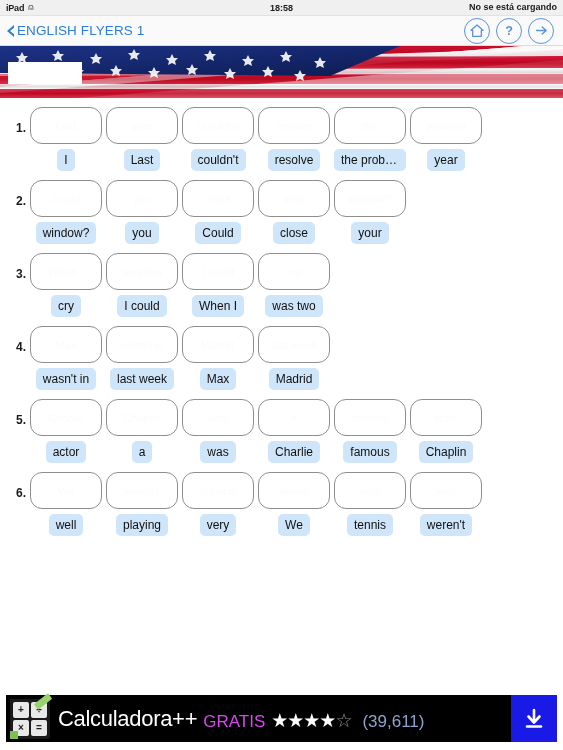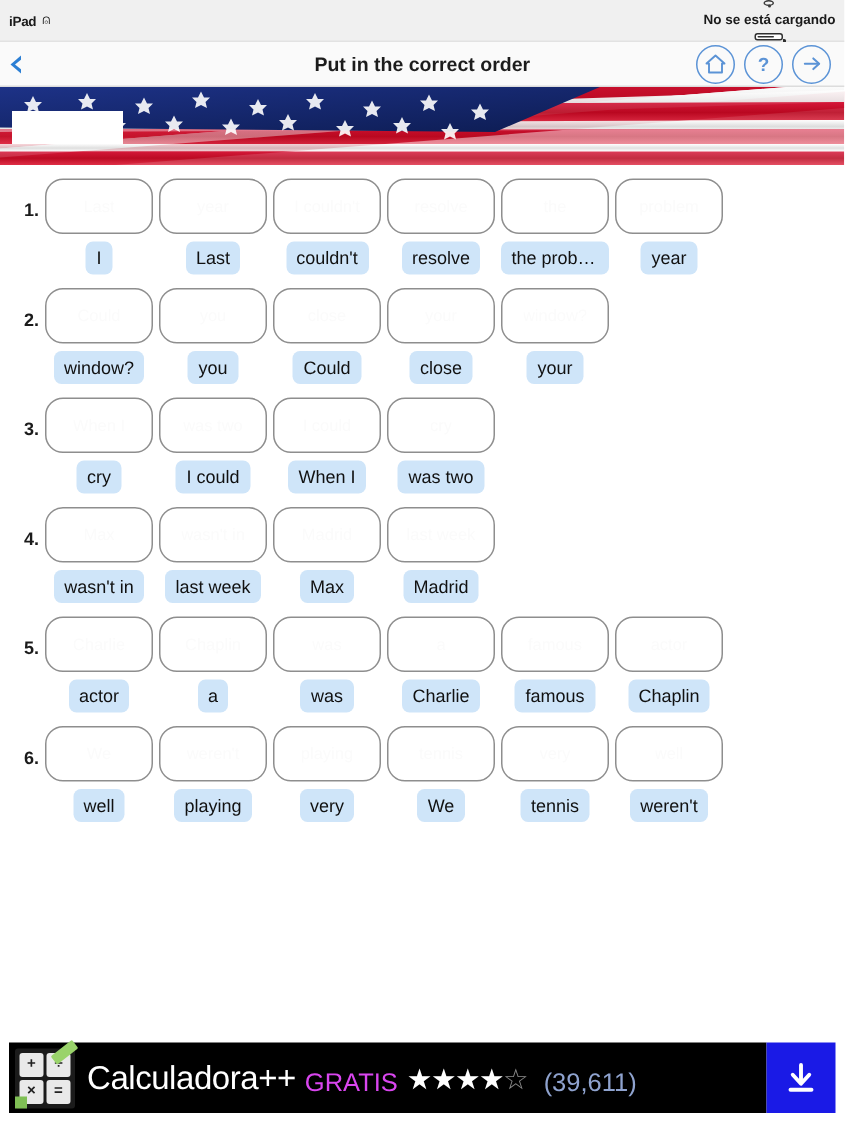--- a/index.html
+++ b/index.html
@@ -6,23 +6,23 @@
   html, body {
     width: 563px; height: 750px;
     font-family: "Liberation Sans", sans-serif;
     background: #ffffff;
     overflow: hidden;
   }
   #app { position: relative; width: 563px; height: 750px; }
 
   
   .statusbar {
-    height: 28px; width: 100%;
+    height: 16px; width: 100%;
     background: #f0f0f0;
-    display: flex; 
+    display: flex; align-items: center;
     font-size: 9px; color: #1a1a1a;
     padding: 0 6px;
     border-bottom: 1px solid #e2e2e2;
   }
   .sb-left { display: flex; align-items: center; gap: 4px; }
   .sb-device { font-weight: bold; font-size: 9px; letter-spacing: -0.2px; }
   .wifi-glyph { font-size: 9px; line-height: 1; }
   .sb-center {
     position: absolute; left: 0; right: 0;
     text-align: center; font-size: 9px; font-weight: bold;
@@ -208,34 +208,35 @@
 </head>
 <body>
 
 <div id="app">
 
   <div class="statusbar">
     <div class="sb-left">
       <span class="sb-device">iPad</span>
       <span class="wifi-glyph">⍝</span>
     </div>
+    <div class="sb-center">18:58</div>
     <div class="sb-right">
       <span class="charge-dot"></span>
       <span>No se está cargando</span>
       <span class="battery">
         <span class="battery-fill"></span>
       </span>
     </div>
   </div>
 
   <div class="navbar">
     <div class="back-btn">
       <span class="chevron-left"></span>
-    </div>
-    <div class="nav-title">Put in the correct order</div>
+      <span class="back-label">ENGLISH FLYERS 1</span>
+    </div>
     <div class="nav-actions">
       <div class="circ-btn">
         <svg width="16" height="16" viewBox="0 0 24 24">
           <path d="M12 3 L21 11 L18.5 11 L18.5 20 L5.5 20 L5.5 11 L3 11 Z" fill="none" stroke="#5b93d6" stroke-width="1.9" stroke-linejoin="round"></path>
         </svg>
       </div>
       <div class="circ-btn">
         <svg width="16" height="16" viewBox="0 0 24 24">
           <text x="12" y="18.5" font-size="19" font-weight="bold" text-anchor="middle" fill="#5b93d6" font-family="Liberation Sans, sans-serif">?</text>
         </svg>

